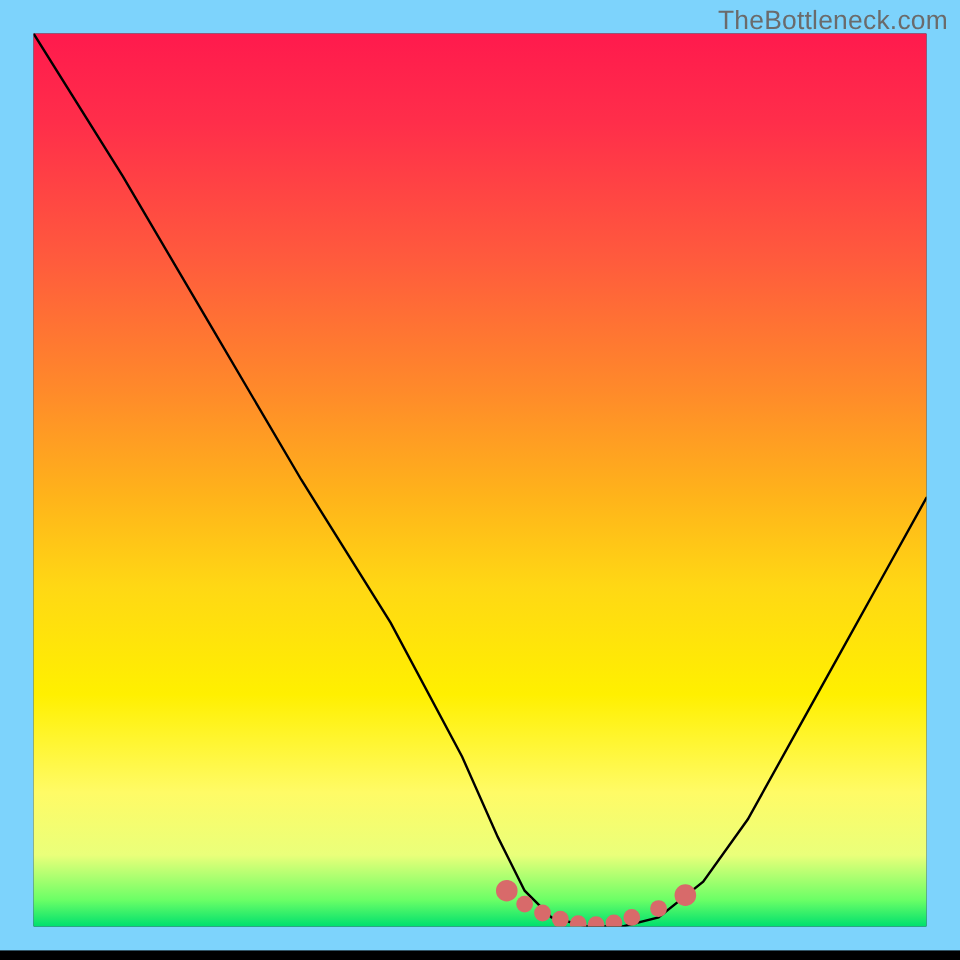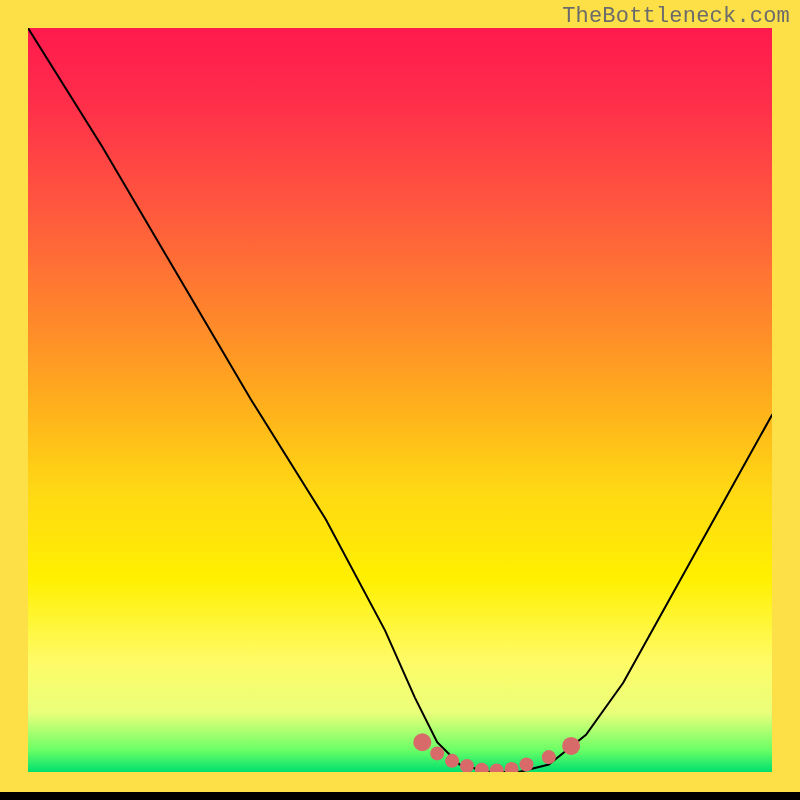--- a/index.html
+++ b/index.html
@@ -8,22 +8,21 @@
     width: 800px;
     height: 800px;
     background: #000000;
     overflow: hidden;
     font-family: Arial, Helvetica, sans-serif;
   }
   .frame {
     position: relative;
     width: 800px;
     height: 792px;
-    background: #fde047;
-    font-family: Liberation Mono, monospace;
+    background: #7dd3fc;
   }
   .plot-border {
     position: absolute;
     left: 28px;
     top: 28px;
     width: 744px;
     height: 744px;
     background: #000000;
   }
   .plot {

